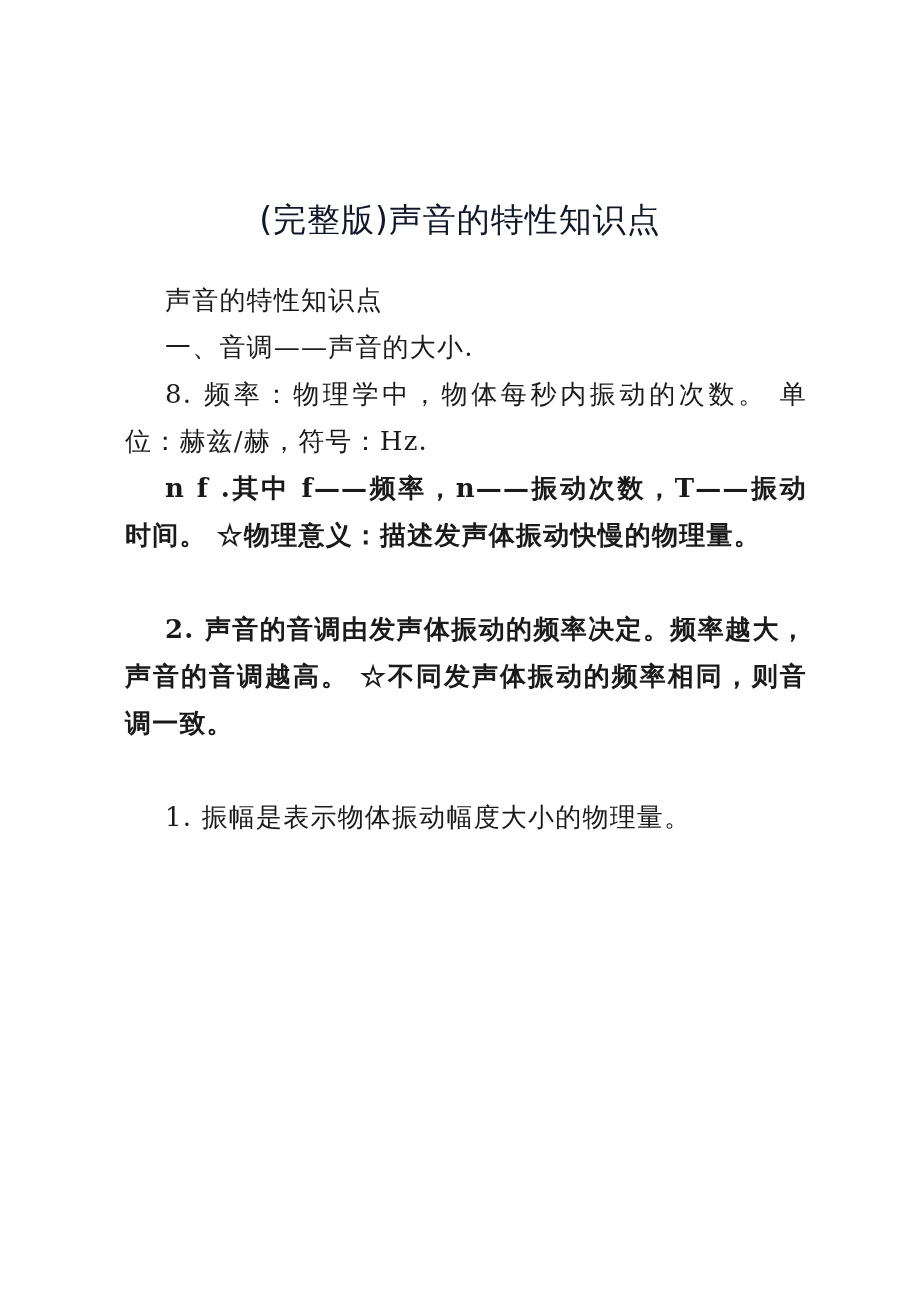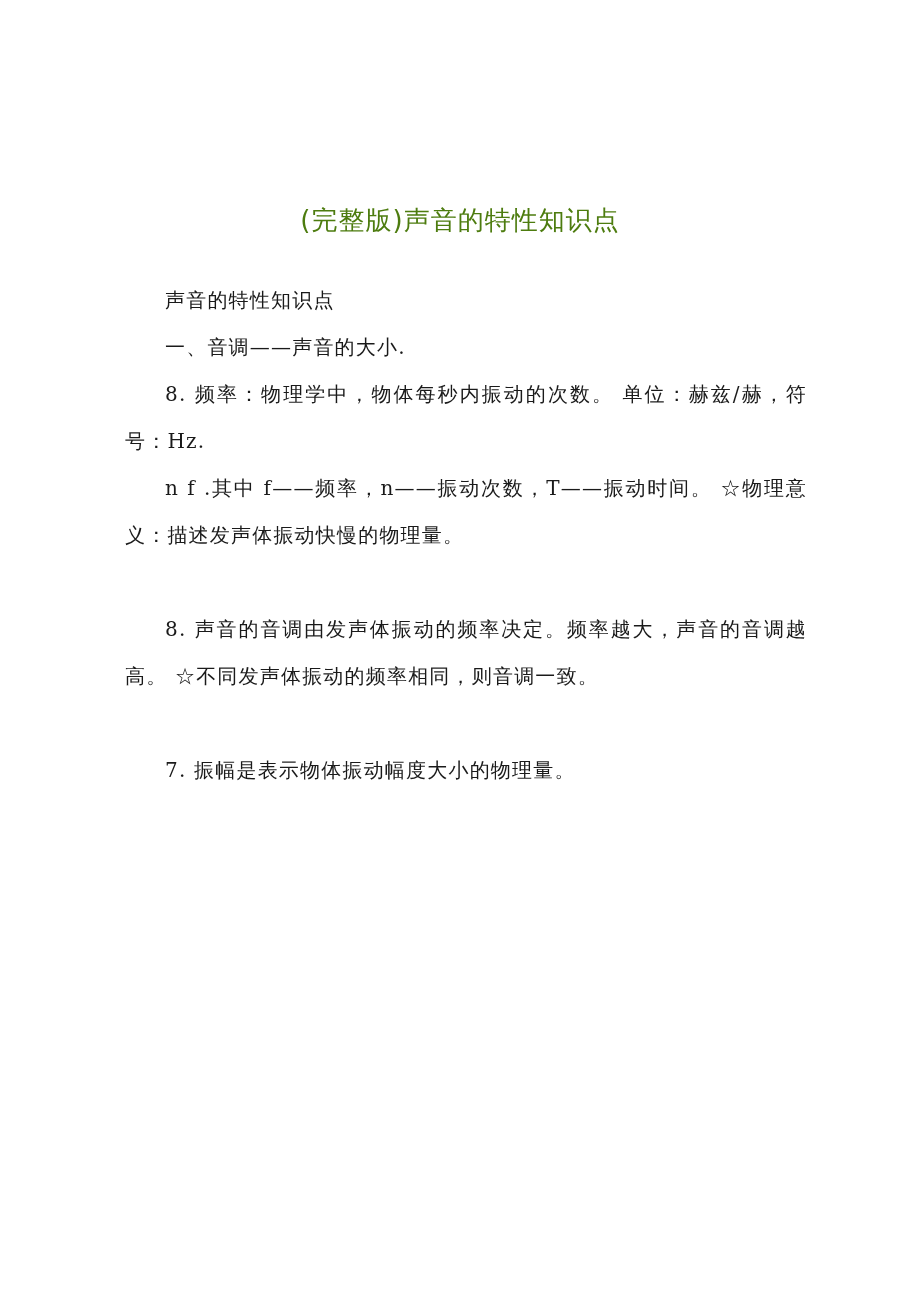--- a/index.html
+++ b/index.html
@@ -21,51 +21,52 @@
       width: 920px;
       height: 1302px;
     }
     .title {
       position: absolute;
       top: 192px;
       left: 0;
       width: 920px;
       text-align: center;
       font-family: "DejaVu Sans", "Liberation Sans", sans-serif;
-      font-size: 26px;
+      font-size: 33px;
       line-height: 56px;
-      color: #4d7c0f;
+      color: #0f172a;
       letter-spacing: 1px;
     }
     .body {
       position: absolute;
       left: 125px;
       top: 277px;
       width: 682px;
-      font-size: 20px;
+      font-size: 26px;
       line-height: 47px;
       letter-spacing: 1.2px;
     }
     .para {
       margin: 0;
       text-indent: 40px;
       text-align: justify;
       text-align-last: left;
     }
     .para.gap-after {
       margin-bottom: 47px;
+      font-weight: bold;
     }
   </style>
 </head>
 <body>
 
 <div class="page">
   <div class="title">(完整版)声音的特性知识点</div>
 
   <div class="body">
     <p class="para">声音的特性知识点</p>
     <p class="para">一、音调——声音的大小.</p>
     <p class="para">8. 频率：物理学中，物体每秒内振动的次数。 单位：赫兹/赫，符号：Hz.</p>
     <p class="para gap-after">n f .其中 f——频率，n——振动次数，T——振动时间。 ☆物理意义：描述发声体振动快慢的物理量。</p>
-    <p class="para gap-after">8. 声音的音调由发声体振动的频率决定。频率越大，声音的音调越高。 ☆不同发声体振动的频率相同，则音调一致。</p>
-    <p class="para">7. 振幅是表示物体振动幅度大小的物理量。</p>
+    <p class="para gap-after">2. 声音的音调由发声体振动的频率决定。频率越大，声音的音调越高。 ☆不同发声体振动的频率相同，则音调一致。</p>
+    <p class="para">1. 振幅是表示物体振动幅度大小的物理量。</p>
   </div>
 </div>
 
 </body></html>

